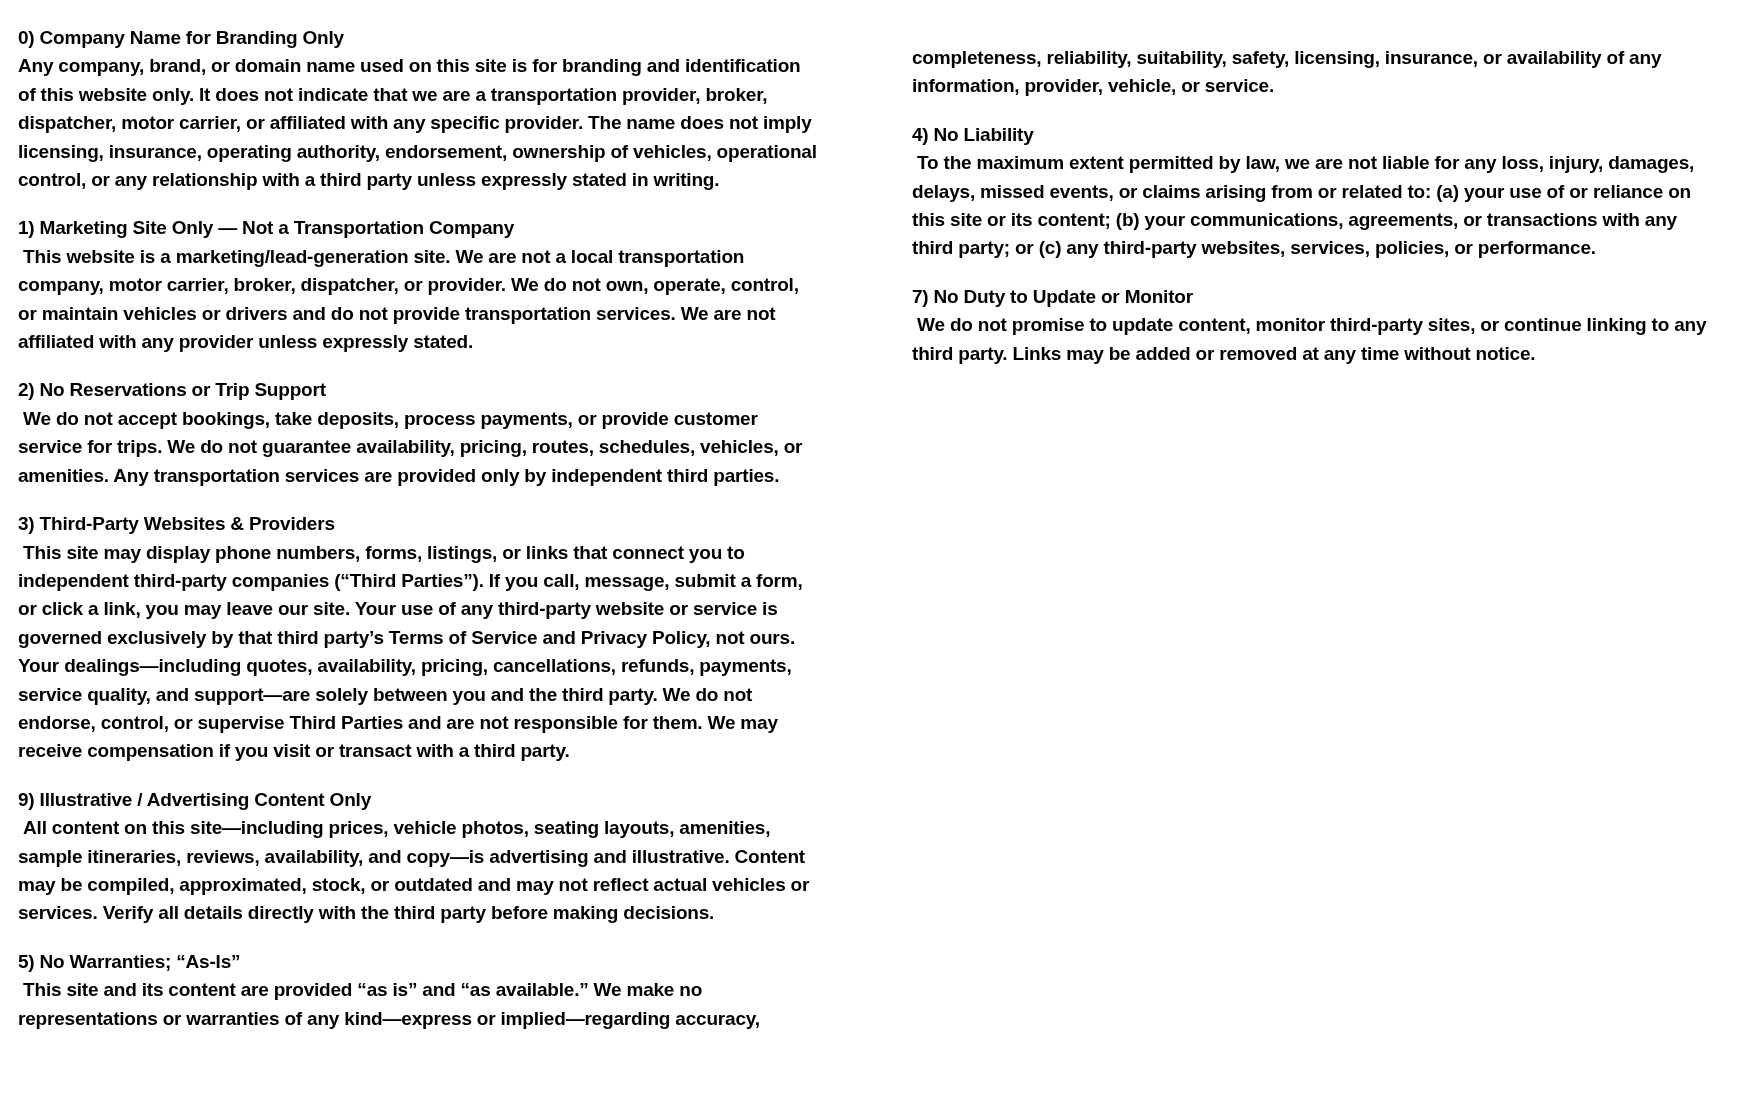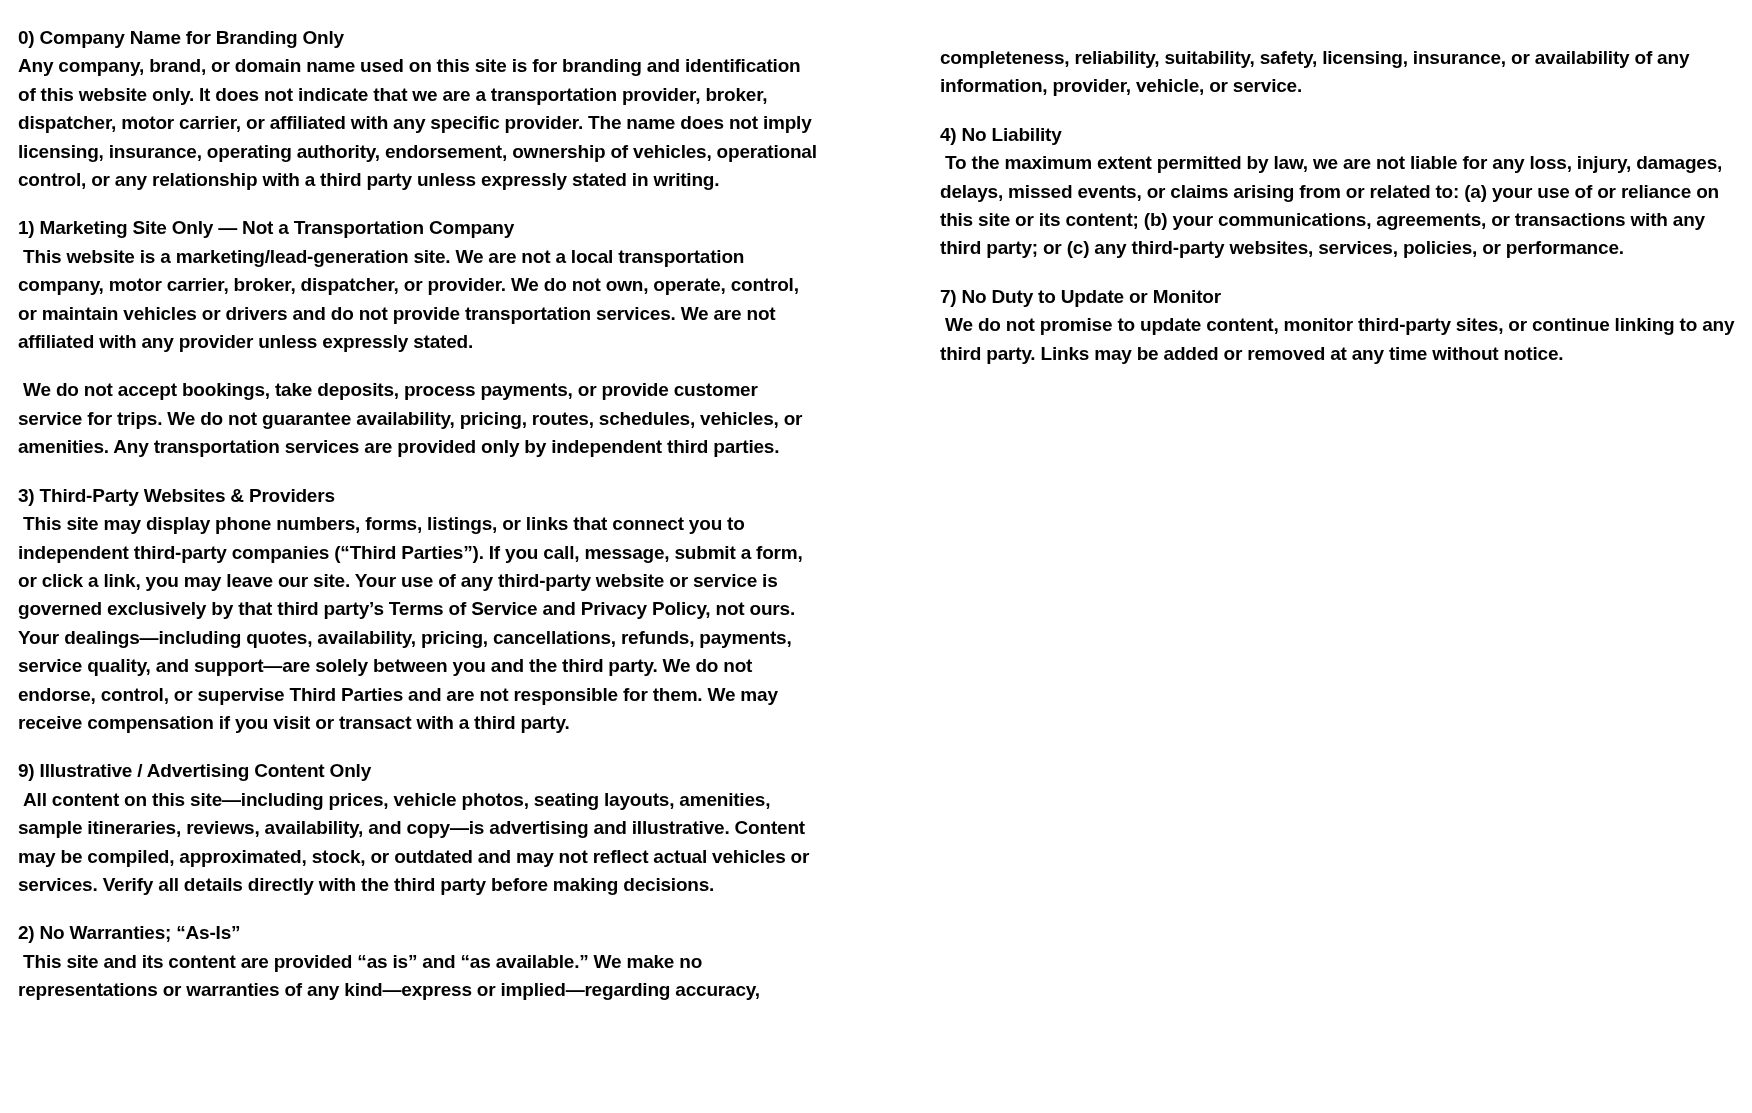--- a/index.html
+++ b/index.html
@@ -21,21 +21,21 @@
     display: flex;
     align-items: flex-start;
     box-sizing: border-box;
     padding: 24px 0 0 18px;
   }
   .column {
     width: 802px;
     flex: 0 0 auto;
   }
   .column-right {
-    margin-left: 120px;
+    margin-left: 92px;
     padding-top: 20px;
   }
   .section {
     margin: 0 0 20px 0;
   }
   .section:last-child {
     margin-bottom: 0;
   }
   .heading {
     font-weight: 700;
@@ -50,32 +50,33 @@
   <div class="column column-left">
       <div class="section">
         <div class="heading">0) Company Name for Branding Only</div>
         <div class="body"><span class="run">Any company, brand, or domain name used on this site is for branding and identification of this website only. It does not indicate that we are a transportation provider, broker, dispatcher, motor carrier, or affiliated with any specific provider. The name does not imply licensing, insurance, operating authority, endorsement, ownership of vehicles, operational control, or any relationship with a third party unless expressly stated in writing.</span></div>
       </div>
       <div class="section">
         <div class="heading">1) Marketing Site Only — Not a Transportation Company</div>
         <div class="body"><span class="run">&nbsp;This website is a </span><span class="run bold">marketing/lead-generation</span><span class="run"> site. We are </span><span class="run bold">not</span><span class="run"> a local transportation company, motor carrier, broker, dispatcher, or provider. We </span><span class="run bold">do not</span><span class="run"> own, operate, control, or maintain vehicles or drivers and </span><span class="run bold">do not</span><span class="run"> provide transportation services. We are </span><span class="run bold">not affiliated</span><span class="run"> with any provider unless expressly stated.</span></div>
       </div>
       <div class="section">
+        <div class="heading">2) No Reservations or Trip Support</div>
         <div class="body"><span class="run">&nbsp;We </span><span class="run bold">do not</span><span class="run"> accept bookings, take deposits, process payments, or provide customer service for trips. We </span><span class="run bold">do not</span><span class="run"> guarantee availability, pricing, routes, schedules, vehicles, or amenities. Any transportation services are provided </span><span class="run bold">only</span><span class="run"> by independent third parties.</span></div>
       </div>
       <div class="section">
         <div class="heading">3) Third-Party Websites &amp; Providers</div>
         <div class="body"><span class="run">&nbsp;This site may display phone numbers, forms, listings, or links that connect you to </span><span class="run bold">independent third-party</span><span class="run"> companies (“Third Parties”). If you call, message, submit a form, or click a link, you may leave our site. Your use of any third-party website or service is governed </span><span class="run bold">exclusively</span><span class="run"> by that third party’s </span><span class="run bold">Terms of Service</span><span class="run"> and </span><span class="run bold">Privacy Policy, not ours</span><span class="run">. Your dealings—including quotes, availability, pricing, cancellations, refunds, payments, service quality, and support—are </span><span class="run bold">solely between you and the third party</span><span class="run">. We do </span><span class="run bold">not</span><span class="run"> endorse, control, or supervise Third Parties and are </span><span class="run bold">not responsible</span><span class="run"> for them. We may receive compensation if you visit or transact with a third party.</span></div>
       </div>
       <div class="section">
         <div class="heading">9) Illustrative / Advertising Content Only</div>
         <div class="body"><span class="run">&nbsp;All content on this site—including prices, vehicle photos, seating layouts, amenities, sample itineraries, reviews, availability, and copy—is </span><span class="run bold">advertising and illustrative</span><span class="run">. Content may be compiled, approximated, stock, or outdated and may </span><span class="run bold">not</span><span class="run"> reflect actual vehicles or services. Verify all details </span><span class="run bold">directly with the third party</span><span class="run"> before making decisions.</span></div>
       </div>
       <div class="section">
-        <div class="heading">2) No Warranties; “As-Is”</div>
+        <div class="heading">5) No Warranties; “As-Is”</div>
         <div class="body"><span class="run">&nbsp;This site and its content are provided </span><span class="run bold">“as is”</span><span class="run"> and </span><span class="run bold">“as available.”</span><span class="run"> We make </span><span class="run bold">no representations or warranties</span><span class="run"> of any kind—express or implied—regarding accuracy,</span></div>
       </div>
     </div>
   <div class="column column-right">
       <div class="section">
         <div class="body"><span class="run">completeness, reliability, suitability, safety, licensing, insurance, or availability of any information, provider, vehicle, or service.</span></div>
       </div>
       <div class="section">
         <div class="heading">4) No Liability</div>
         <div class="body"><span class="run">&nbsp;To the maximum extent permitted by law, we are </span><span class="run bold">not liable</span><span class="run"> for any loss, injury, damages, delays, missed events, or claims arising from or related to: (a) your use of or reliance on this site or its content; (b) your communications, agreements, or transactions with any third party; or (c) any third-party websites, services, policies, or performance.</span></div>

